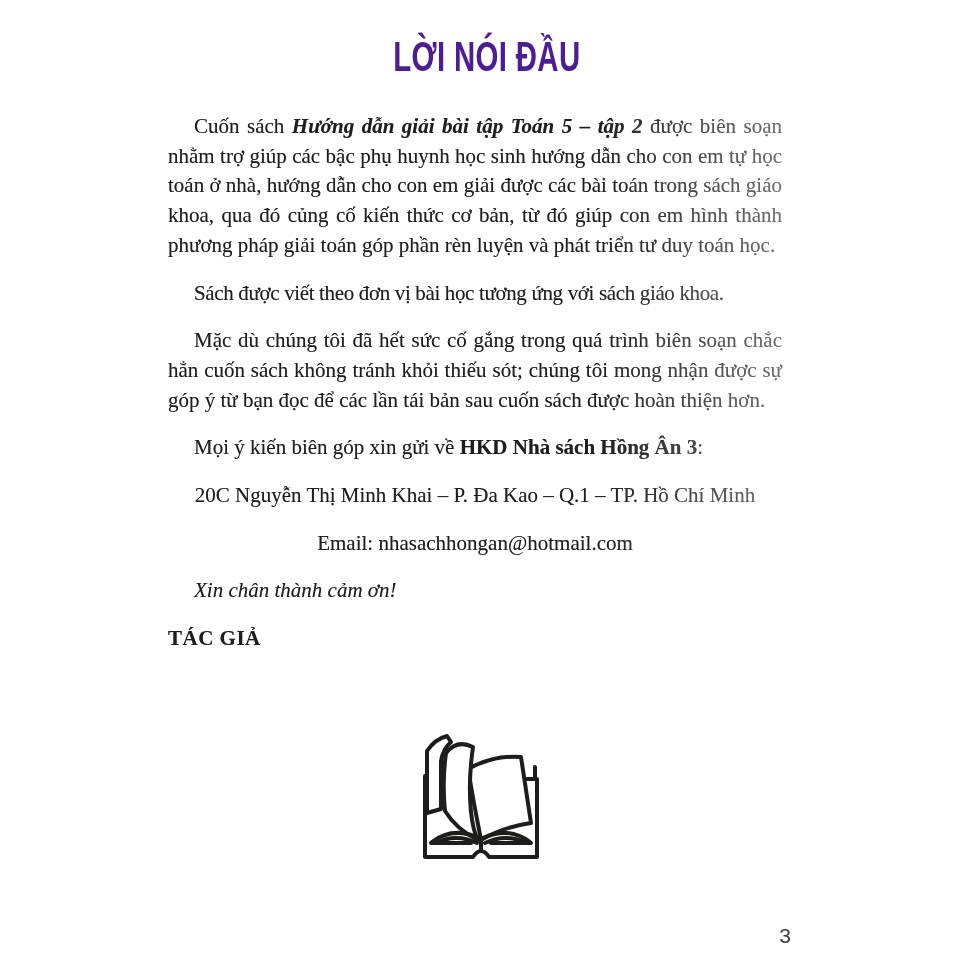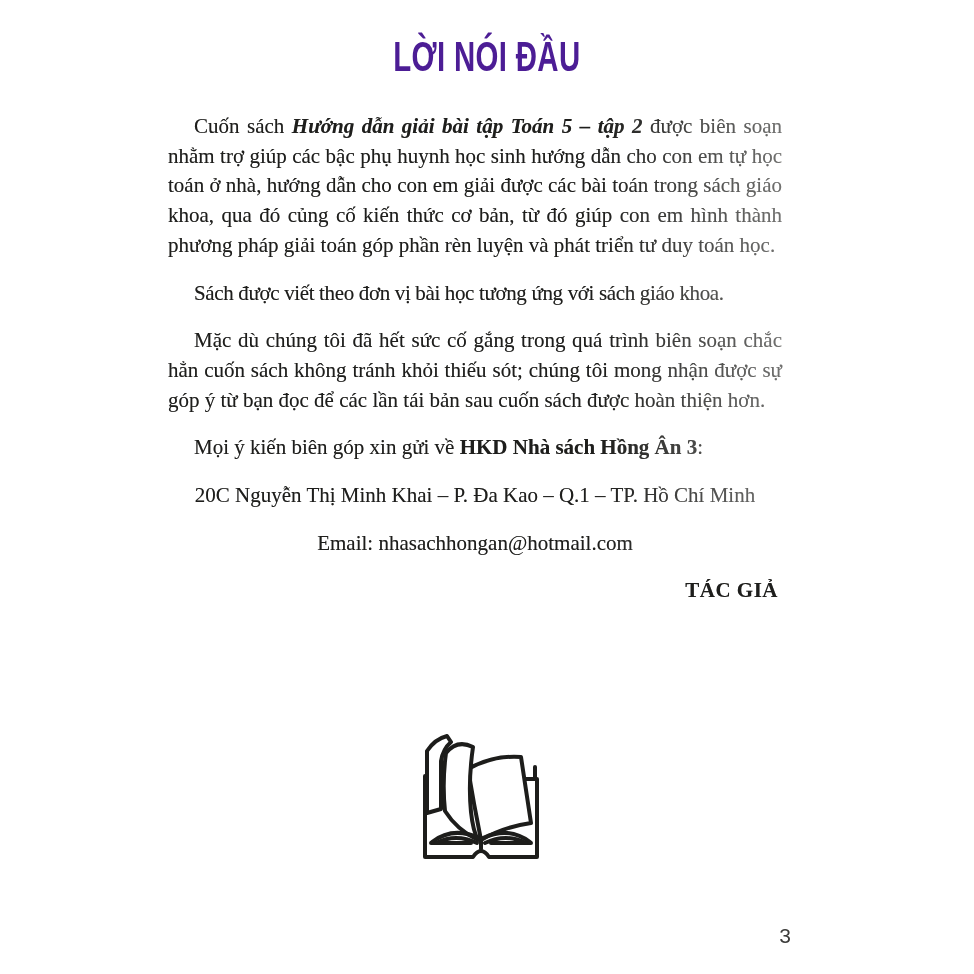--- a/index.html
+++ b/index.html
@@ -36,21 +36,21 @@
     text-shadow:0 0 0.4px rgba(30,30,28,0.45);
   }
   .body-text p{margin:0}
   .body-text p + p{margin-top:18px}
   .indent{text-indent:26px}
   .bi{font-weight:bold;font-style:italic}
   .b{font-weight:bold}
   .one-line{white-space:nowrap;letter-spacing:-0.35px}
   .center-line{text-align:center;text-indent:0}
   .italic-line{font-style:italic}
-  .author-line{text-align:right;font-weight:bold;padding-right:4px;letter-spacing:0.5px}
+  .author-line{font-weight:bold;padding-right:4px;letter-spacing:0.5px}
 
   .scan-fade{
     position:absolute;
     left:600px;top:100px;width:220px;height:450px;
     background:linear-gradient(to right, rgba(255,255,255,0) 0%, rgba(255,255,255,0.38) 85%, rgba(255,255,255,0.38) 100%);
     pointer-events:none;
   }
 
   .book-icon-box{
     position:absolute;
@@ -84,20 +84,21 @@
     <p class="indent one-line">Sách được viết theo đơn vị bài học tương ứng với sách giáo khoa.</p>
 
     <p class="indent">Mặc dù chúng tôi đã hết sức cố gắng trong quá trình biên soạn chắc hẳn cuốn sách không tránh khỏi thiếu sót; chúng tôi mong nhận được sự góp ý từ bạn đọc để các lần tái bản sau cuốn sách được hoàn thiện hơn.</p>
 
     <p class="indent"><span>Mọi ý kiến biên góp xin gửi về </span><span class="b">HKD Nhà sách Hồng Ân 3</span><span>:</span></p>
 
     <p class="center-line">20C Nguyễn Thị Minh Khai – P. Đa Kao – Q.1 – TP. Hồ Chí Minh</p>
 
     <p class="center-line">Email: nhasachhongan@hotmail.com</p>
 
+    <p class="indent italic-line">Xin chân thành cảm ơn!</p>
 
     <p class="author-line">TÁC GIẢ</p>
   </div>
 
   <div class="scan-fade"></div>
 
   <div class="book-icon-box">
     <svg viewBox="0 0 132 136" xmlns="http://www.w3.org/2000/svg">
       <g fill="none" stroke="#1d1d1b" stroke-width="4" stroke-linecap="round" stroke-linejoin="round">
 

